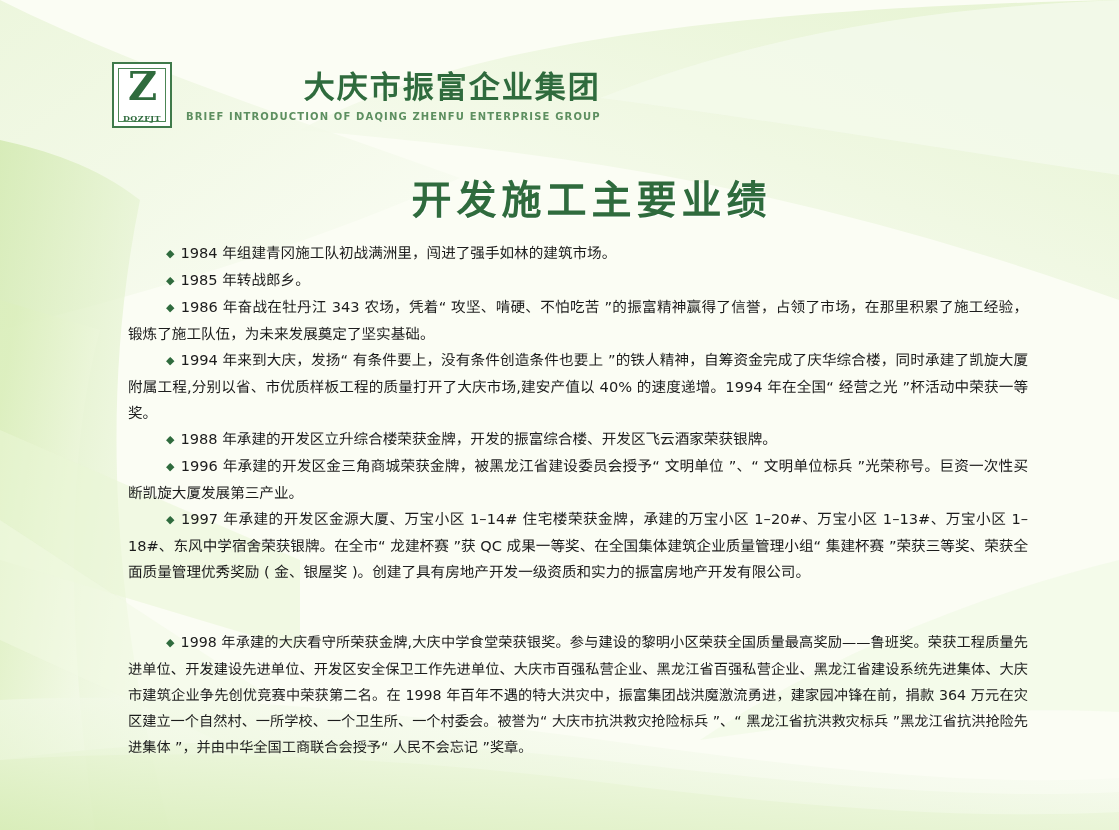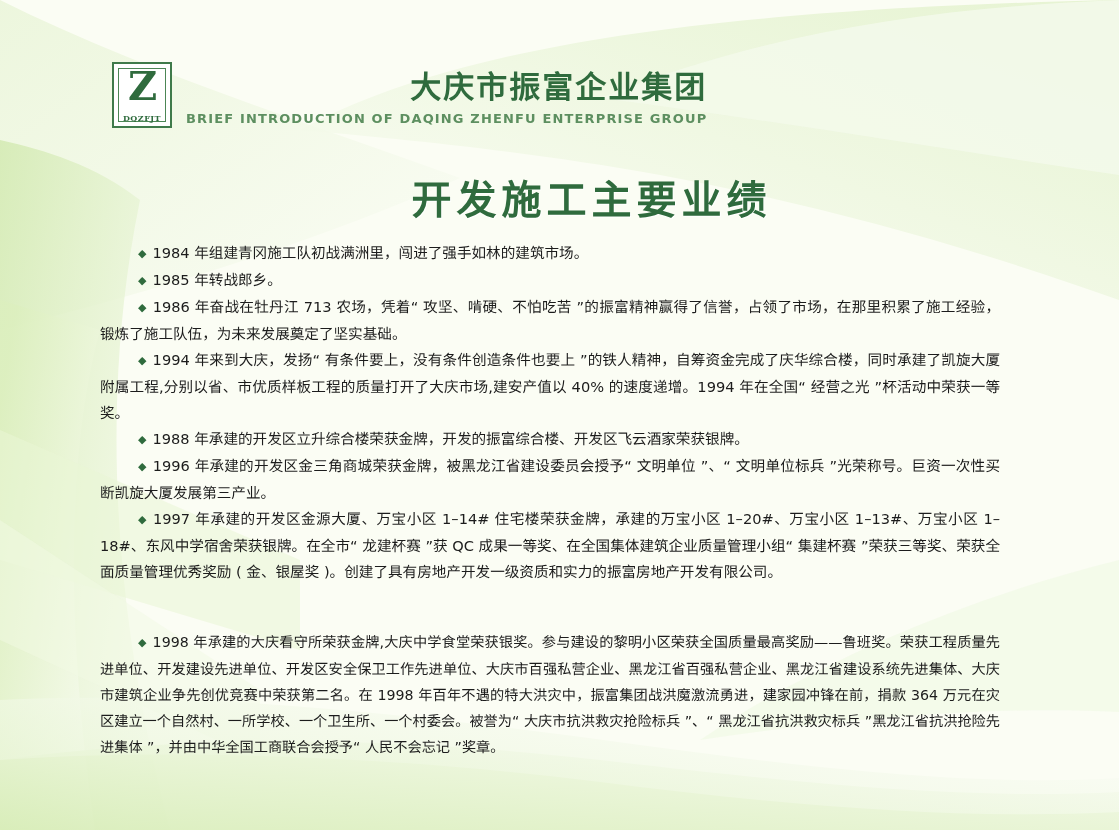--- a/index.html
+++ b/index.html
@@ -96,21 +96,21 @@
     font-family: "DejaVu Sans", "Liberation Sans", sans-serif;
     font-size: 31px;
     font-weight: 700;
     color: #2f6b3d;
     letter-spacing: 2px;
     line-height: 38px;
     white-space: nowrap;
   }
   .brand-en {
     font-family: "DejaVu Sans", "Liberation Sans", sans-serif;
-    font-size: 13px;
+    font-size: 10px;
     font-weight: 700;
     color: #5d8f60;
     letter-spacing: 1.15px;
     margin-top: 5px;
     white-space: nowrap;
   }
 
   
   .page-title {
     position: absolute;
@@ -123,21 +123,21 @@
     color: #2f6b3d;
     letter-spacing: 5px;
     text-shadow: 1px 1px 0 rgba(255,255,255,0.85);
     z-index: 5;
     padding-left: 32px;
   }
 
   
   .content {
     position: absolute;
-    left: 100px;
+    left: 128px;
     top: 240px;
     width: 900px;
     z-index: 5;
   }
   .para {
     font-size: 14.6px;
     line-height: 26px;
     color: #1c1c1c;
     text-align: justify;
     text-justify: inter-ideograph;
@@ -231,21 +231,21 @@
 
     <p class="para indent">
       <span class="bullet">◆</span><span>1984 年组建青冈施工队初战满洲里，闯进了强手如林的建筑市场。</span>
     </p>
 
     <p class="para indent">
       <span class="bullet">◆</span><span>1985 年转战郎乡。</span>
     </p>
 
     <p class="para indent">
-      <span class="bullet">◆</span><span>1986 年奋战在牡丹江 713 农场，凭着“ 攻坚、啃硬、不怕吃苦 ”的振富精神赢得了信誉，占领了市场，在那里积累了施工经验，锻炼了施工队伍，为未来发展奠定了坚实基础。</span>
+      <span class="bullet">◆</span><span>1986 年奋战在牡丹江 343 农场，凭着“ 攻坚、啃硬、不怕吃苦 ”的振富精神赢得了信誉，占领了市场，在那里积累了施工经验，锻炼了施工队伍，为未来发展奠定了坚实基础。</span>
     </p>
 
     <p class="para indent">
       <span class="bullet">◆</span><span>1994 年来到大庆，发扬“ 有条件要上，没有条件创造条件也要上 ”的铁人精神，自筹资金完成了庆华综合楼，同时承建了凯旋大厦附属工程,分别以省、市优质样板工程的质量打开了大庆市场,建安产值以 40% 的速度递增。1994 年在全国“ 经营之光 ”杯活动中荣获一等奖。</span>
     </p>
 
     <p class="para indent">
       <span class="bullet">◆</span><span>1988 年承建的开发区立升综合楼荣获金牌，开发的振富综合楼、开发区飞云酒家荣获银牌。</span>
     </p>
 

